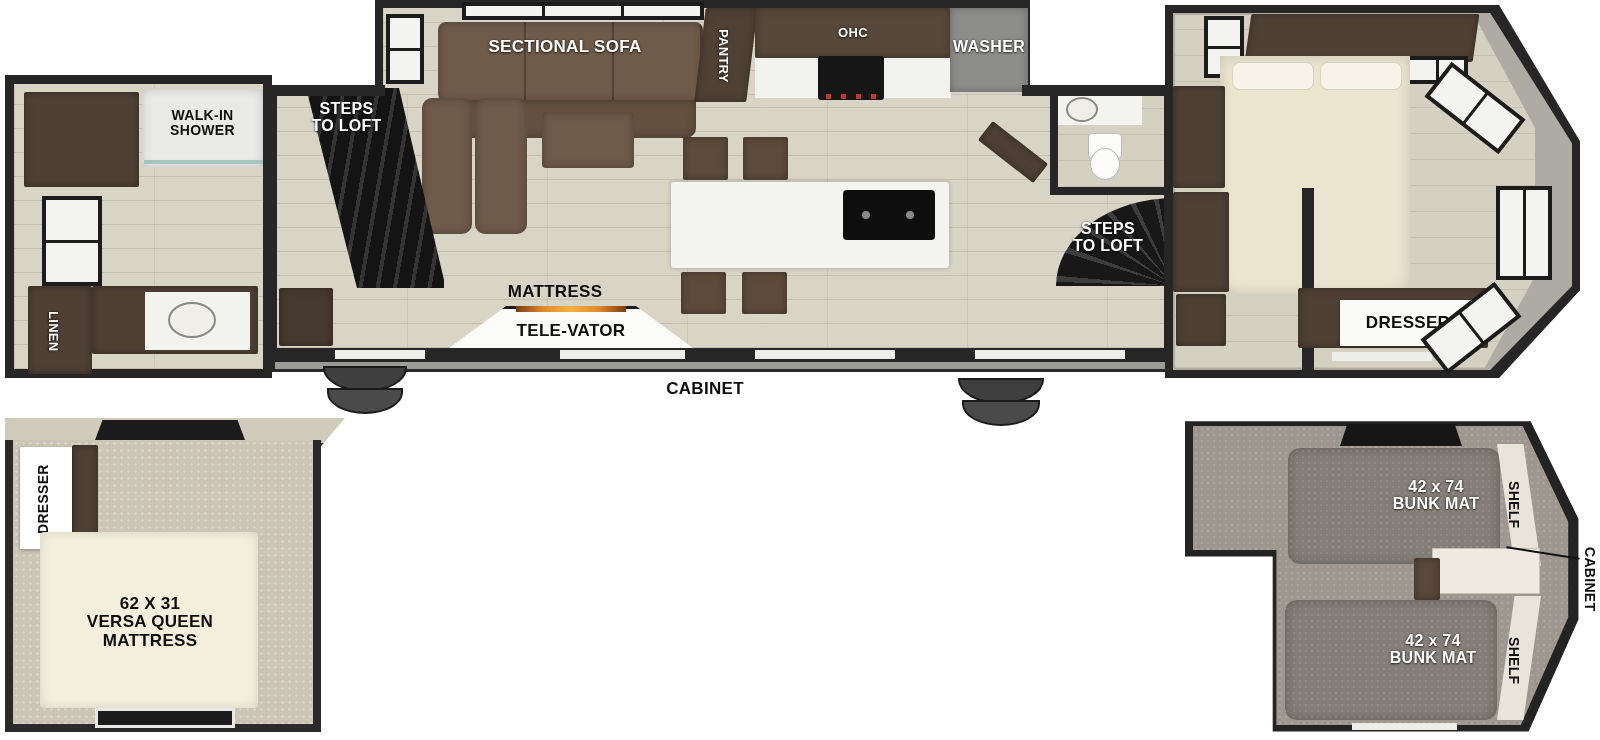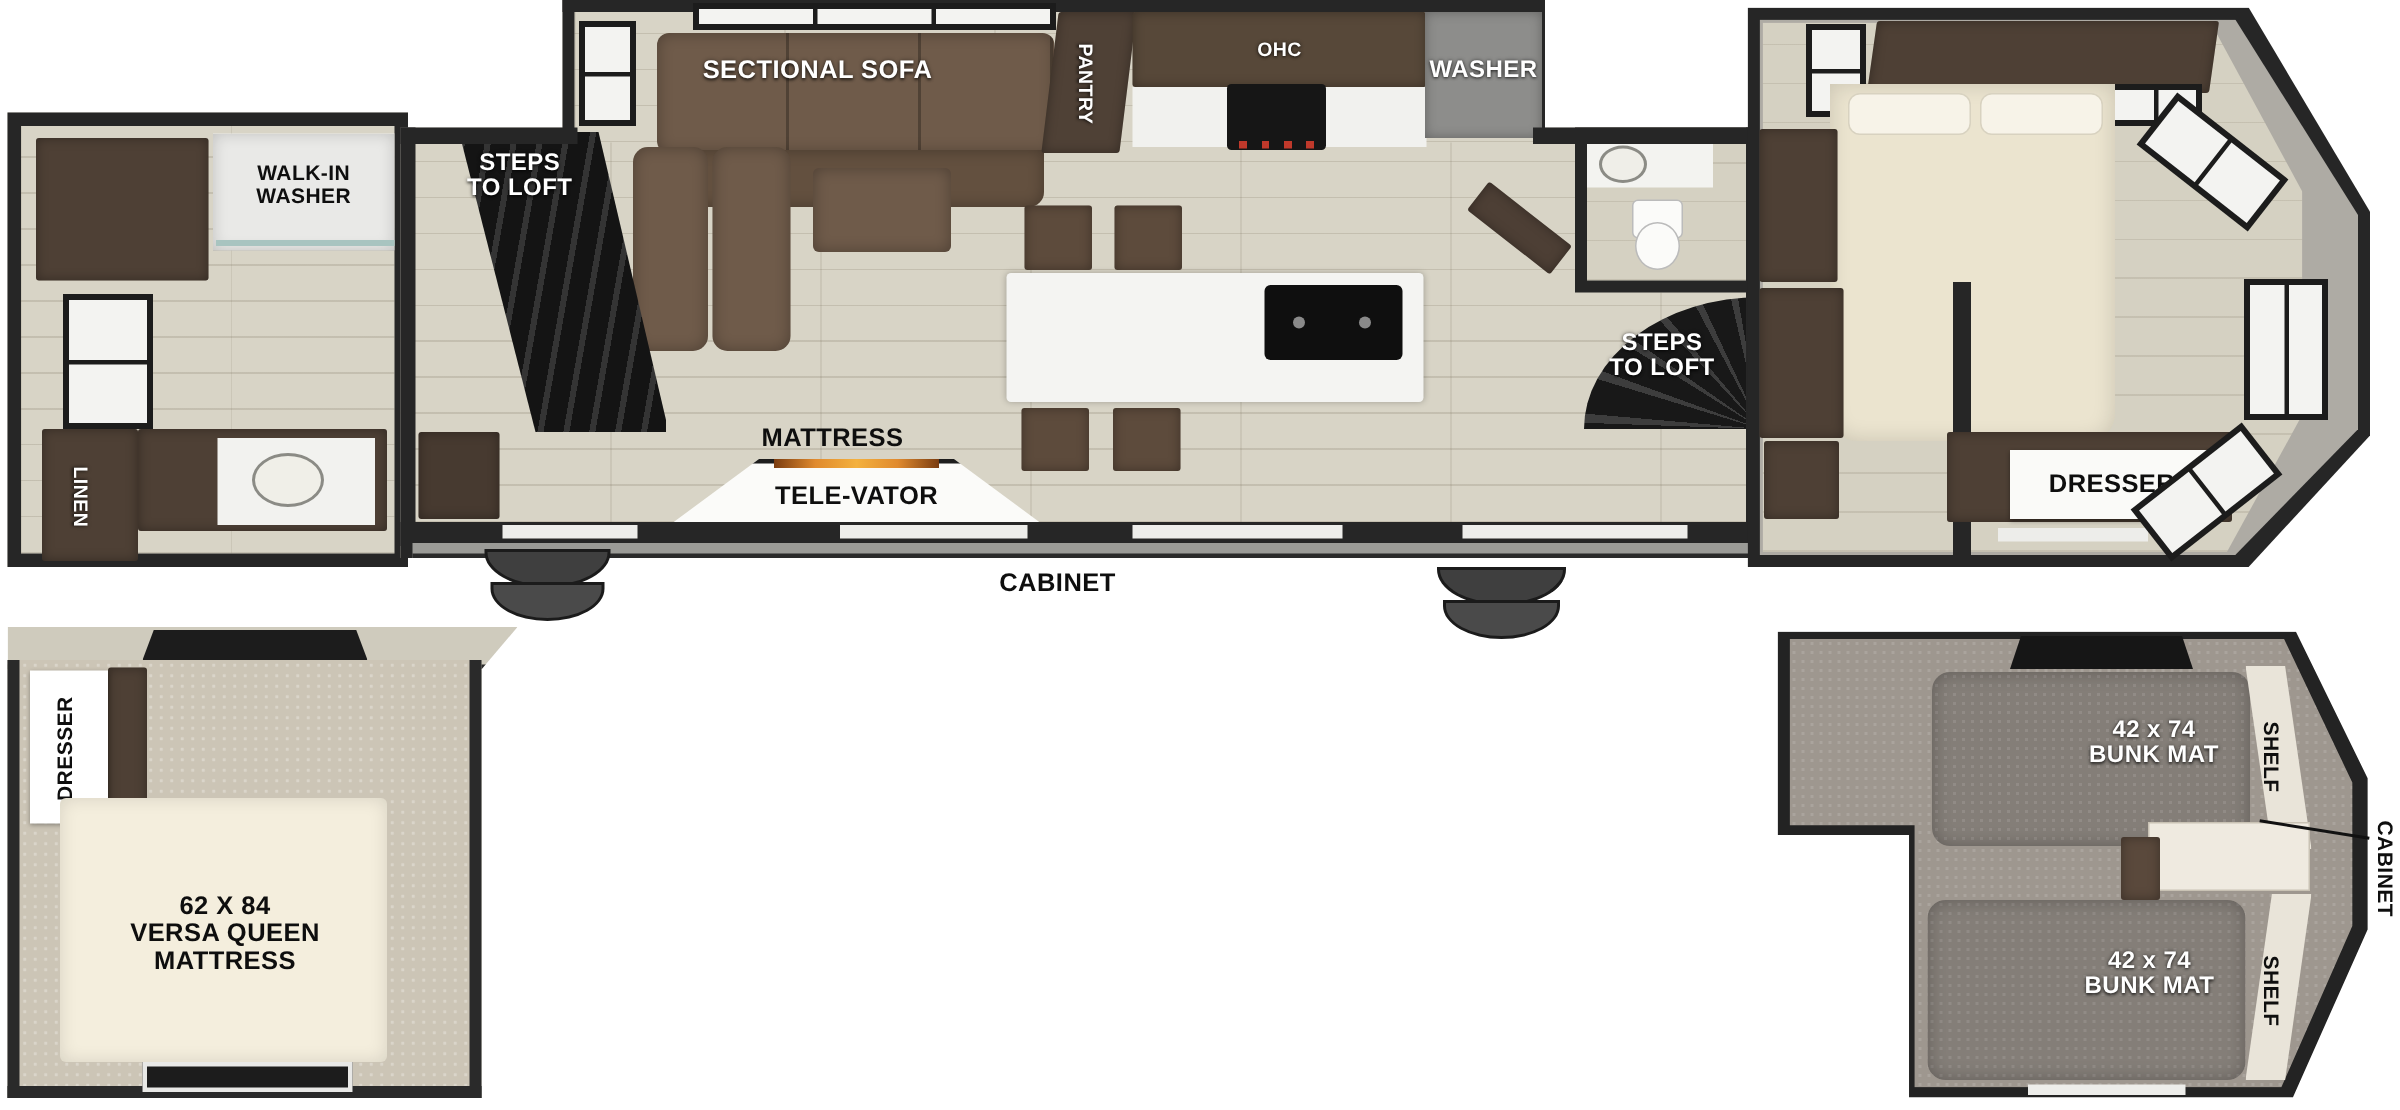--- a/index.html
+++ b/index.html
@@ -37,21 +37,21 @@
 </head>
 <body>
 
 <div id="canvas">
 
   <div class="abs planks" style="left:5px;top:75px;width:267px;height:303px;border:9px solid #262626;"></div>
   <div class="abs cab" style="left:24px;top:92px;width:115px;height:95px;"></div>
   <div class="abs" style="left:142px;top:89px;width:121px;height:78px;background:#e9e9e7;box-shadow:inset 0 0 10px rgba(0,0,0,.18);"></div>
   <div class="abs" style="left:144px;top:160px;width:119px;height:4px;background:#a8c4c0;"></div>
   <div class="lbl lb s14" style="left:142px;top:108px;width:121px;">WALK-IN
-WASHER</div>
+SHOWER</div>
   <div class="win col" style="left:42px;top:196px;width:60px;height:90px;">
       <i></i>
       <i></i>
     </div>
   <div class="abs cab" style="left:28px;top:286px;width:64px;height:88px;"></div>
   <div class="abs cab" style="left:92px;top:286px;width:166px;height:68px;"></div>
   <div class="lbl lw s13 vert" style="left:46px;top:296px;height:70px;">LINEN</div>
   <div class="abs" style="left:145px;top:292px;width:105px;height:58px;background:#f2f2ef;"></div>
   <div class="abs" style="left:168px;top:302px;width:48px;height:36px;background:#f0efe8;border:2px solid #8b8b85;border-radius:50%;"></div>
 
@@ -66,21 +66,21 @@
   <div class="win col" style="left:386px;top:14px;width:38px;height:70px;">
       <i></i>
       <i></i>
     </div>
 
   <div class="abs sofa" style="left:438px;top:22px;width:265px;height:80px;
        background-image:repeating-linear-gradient(90deg, transparent 0 86px, rgba(0,0,0,.28) 86px 88px);"></div>
   <div class="abs sofa" style="left:446px;top:100px;width:250px;height:38px;background:#63503f;border-radius:0 0 10px 10px;"></div>
   <div class="abs sofa" style="left:422px;top:98px;width:50px;height:136px;border-radius:10px;"></div>
   <div class="abs sofa" style="left:475px;top:98px;width:52px;height:136px;border-radius:10px;"></div>
-  <div class="lbl lw s17" style="left:420px;top:38px;width:250px;">SECTIONAL SOFA</div>
+  <div class="lbl lw s17" style="left:440px;top:38px;width:250px;">SECTIONAL SOFA</div>
   <div class="abs sofa" style="left:542px;top:112px;width:92px;height:56px;border-radius:4px;"></div>
 
   <div class="abs" style="left:294px;top:88px;width:150px;height:200px;
        clip-path:polygon(8% 0,70% 0,100% 96%,100% 100%,42% 100%);
        background:repeating-linear-gradient(100deg,#141414 0 13px,#343434 13px 17px);"></div>
   <div class="lbl lw s16" style="left:284px;top:100px;width:125px;">STEPS
 TO LOFT</div>
 
   <div class="abs cab" style="left:700px;top:8px;width:52px;height:94px;transform:skewX(-7deg);background:#4f4136;"></div>
   <div class="lbl lw s13 vert" style="left:716px;top:18px;height:76px;">PANTRY</div>
@@ -185,21 +185,21 @@
     </div>
 
   <div class="abs" style="left:5px;top:418px;width:340px;height:28px;background:#cfcbbd;border-bottom:3px solid #2a2a2a;
        clip-path:polygon(0 0,100% 0,93% 100%,0 100%);"></div>
   <div class="abs" style="left:95px;top:420px;width:150px;height:20px;background:#1c1c1c;clip-path:polygon(5% 0,95% 0,100% 100%,0 100%);"></div>
   <div class="abs carpet-q" style="left:5px;top:440px;width:316px;height:292px;border:8px solid #2a2a2a;border-top:none;"></div>
   <div class="abs cab" style="left:72px;top:445px;width:26px;height:102px;"></div>
   <div class="abs" style="left:20px;top:447px;width:52px;height:102px;background:#fff;box-shadow:0 1px 3px rgba(0,0,0,.35);"></div>
   <div class="lbl lb s14 vflip" style="left:36px;top:452px;height:94px;">DRESSER</div>
   <div class="abs" style="left:40px;top:532px;width:218px;height:176px;background:#f4eedd;border-radius:4px;box-shadow:inset 0 0 12px rgba(0,0,0,.12);"></div>
-  <div class="lbl lb s17" style="left:55px;top:595px;width:190px;">62 X 84
+  <div class="lbl lb s17" style="left:55px;top:595px;width:190px;">62 X 31
 VERSA QUEEN
 MATTRESS</div>
   <div class="abs" style="left:95px;top:708px;width:140px;height:20px;background:#1c1c1c;border:3px solid #e8e8e6;"></div>
 
   <div class="abs" style="left:1185px;top:418px;width:395px;height:315px;background:#232323;
        clip-path:polygon(0 1%,87.5% 1%,99.6% 32%,99.6% 64%,87% 99.5%,22.2% 99.5%,22.2% 44%,0 44%);"></div>
   <div class="abs carpet-l" style="left:1193px;top:426px;width:379px;height:299px;
        clip-path:polygon(0 0,87% 0,99% 32%,99% 64%,86.5% 100%,22% 100%,22% 41.5%,0 41.5%);"></div>
   <div class="abs" style="left:1340px;top:424px;width:122px;height:22px;background:#161616;clip-path:polygon(6% 0,94% 0,100% 100%,0 100%);"></div>
 

